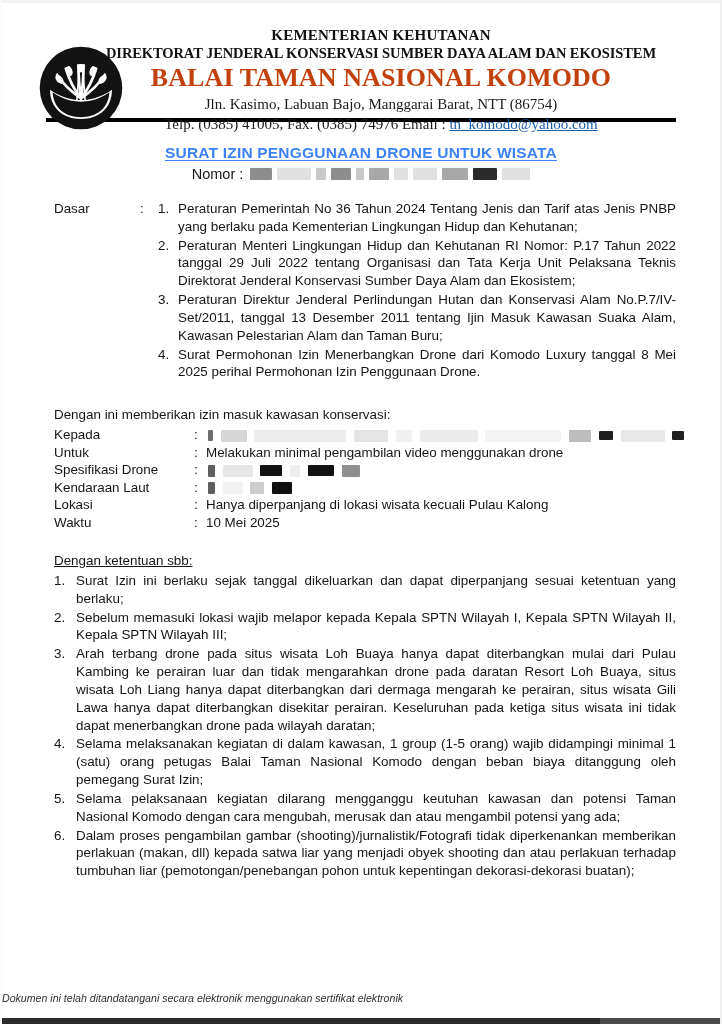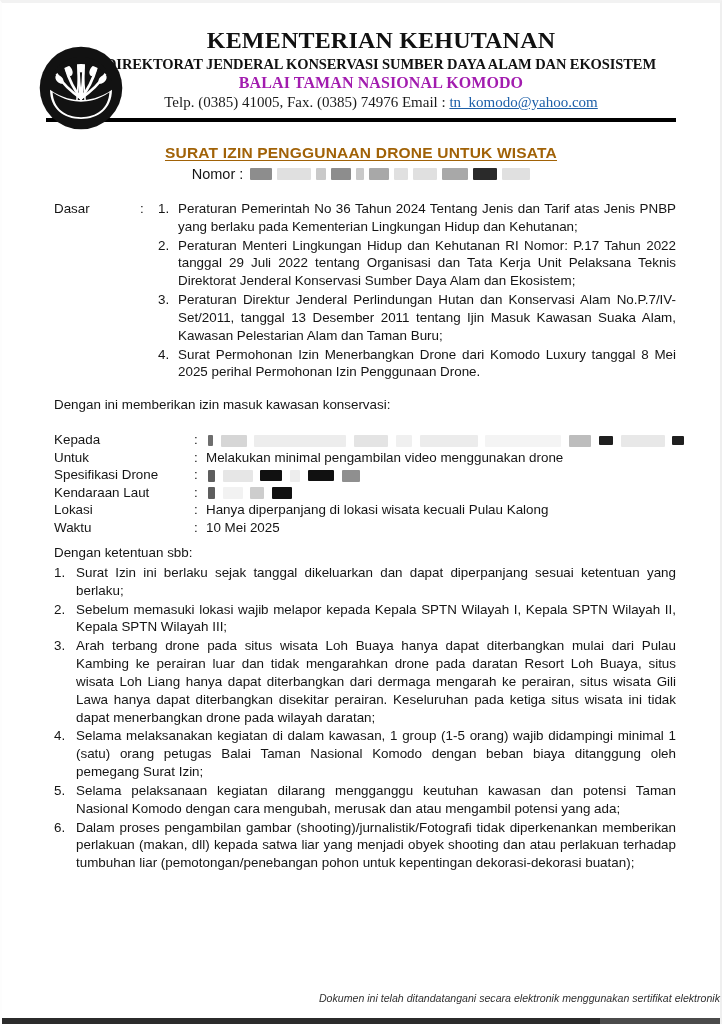--- a/index.html
+++ b/index.html
@@ -59,37 +59,37 @@
   }
   .logo svg { display: block; width: 100%; height: 100%; }
 
   .lh-text {
     text-align: center;
     font-family: "Liberation Serif", serif;
     line-height: 1.16;
     padding-left: 40px;
   }
   .lh-l1 {
-    font-size: 24px;
+    font-size: 15px;
     font-weight: bold;
     letter-spacing: 0.2px;
     color: #111;
   }
   .lh-l2 {
     font-size: 14.5px;
     font-weight: bold;
     letter-spacing: -0.1px;
     color: #111;
     margin-top: 1px;
   }
   .lh-l3 {
-    font-size: 16px;
+    font-size: 26px;
     font-weight: bold;
     letter-spacing: 0.1px;
-    color: #a21caf;
+    color: #c2410c;
     margin-top: 1px;
   }
   .lh-l4 {
     font-size: 15px;
     color: #1a1a1a;
     margin-top: 3px;
   }
   .lh-l5 {
     font-size: 15px;
     color: #1a1a1a;
@@ -110,21 +110,21 @@
   .title-block {
     text-align: center;
     margin-top: 22px;
   }
   .doc-title {
     font-size: 15.5px;
     font-weight: bold;
     letter-spacing: 0.2px;
     text-decoration: underline;
     text-underline-offset: 2px;
-    color: #a16207;
+    color: #3b82f6;
   }
   .nomor-row {
     margin-top: 4px;
     font-size: 14.5px;
     display: flex;
     justify-content: center;
     align-items: center;
     gap: 7px;
   }
   .redact {
@@ -177,24 +177,24 @@
     flex: none;
   }
   .li-txt {
     flex: 1;
     text-align: justify;
     text-justify: inter-word;
   }
 
   
   .grant-intro {
-    margin-top: 14px;
+    margin-top: 24px;
   }
   .fields {
-    margin-top: 17px;
+    margin-top: 2px;
   }
   .field-row {
     display: flex;
     align-items: flex-start;
     min-height: 17.5px;
     line-height: 17.5px;
   }
   .f-label {
     width: 140px;
     flex: none;
@@ -212,21 +212,22 @@
     display: inline-block;
     vertical-align: middle;
     height: 12px;
     margin: 0 2px;
     border-radius: 1px;
     filter: none;
   }
 
   
   .ket-intro {
-    margin-top: 8px;
+    margin-top: 21px;
+    text-decoration: underline;
   }
   .ket-list {
     margin: 2px 0 0 0;
     padding: 0;
     list-style: none;
   }
   .ket-list li {
     display: flex;
     margin-bottom: 1px;
   }
@@ -239,21 +240,21 @@
     text-align: justify;
     text-justify: inter-word;
   }
 
   
   .footer-note {
     position: absolute;
     left: 0;
     right: 0;
     bottom: 18px;
-    text-align: right;
+    text-align: left;
     font-style: italic;
     font-size: 10.6px;
     line-height: 1.45;
     color: #303030;
   }
 </style>
 </head>
 <body>
 
 <div class="page">
@@ -288,20 +289,21 @@
         </g>
 
         <path d="M50 14 C32 14 18 26 14 42 C24 28 36 22 50 22 C64 22 76 28 86 42 C82 26 68 14 50 14 Z" fill="#121212"></path>
       </svg>
     </div>
 
     <div class="lh-text">
       <div class="lh-l1">KEMENTERIAN KEHUTANAN</div>
       <div class="lh-l2">DIREKTORAT JENDERAL KONSERVASI SUMBER DAYA ALAM DAN EKOSISTEM</div>
       <div class="lh-l3">BALAI TAMAN NASIONAL KOMODO</div>
+      <div class="lh-l4">Jln. Kasimo, Labuan Bajo, Manggarai Barat, NTT (86754)</div>
       <div class="lh-l5">
         <span>Telp. (0385) 41005, Fax. (0385) 74976 Email : </span><a class="email-link" href="#">tn_komodo@yahoo.com</a>
       </div>
     </div>
   </div>
 
   <div class="rule"></div>
 
   <div class="title-block">
     <div class="doc-title">SURAT IZIN PENGGUNAAN DRONE UNTUK WISATA</div>

